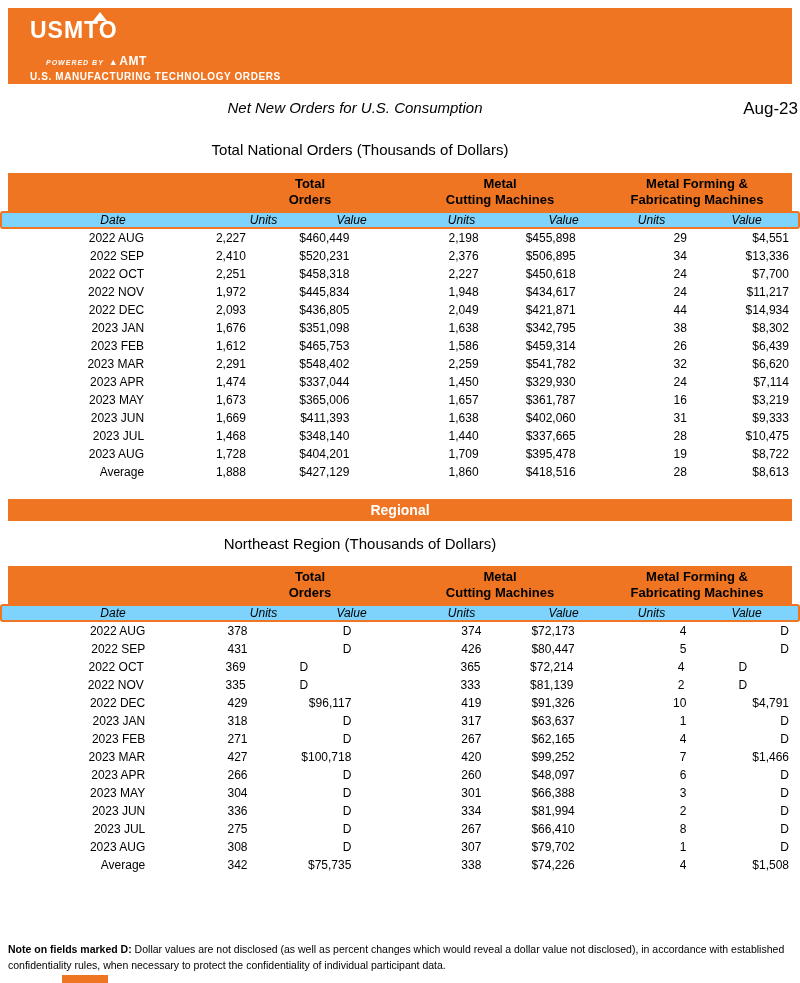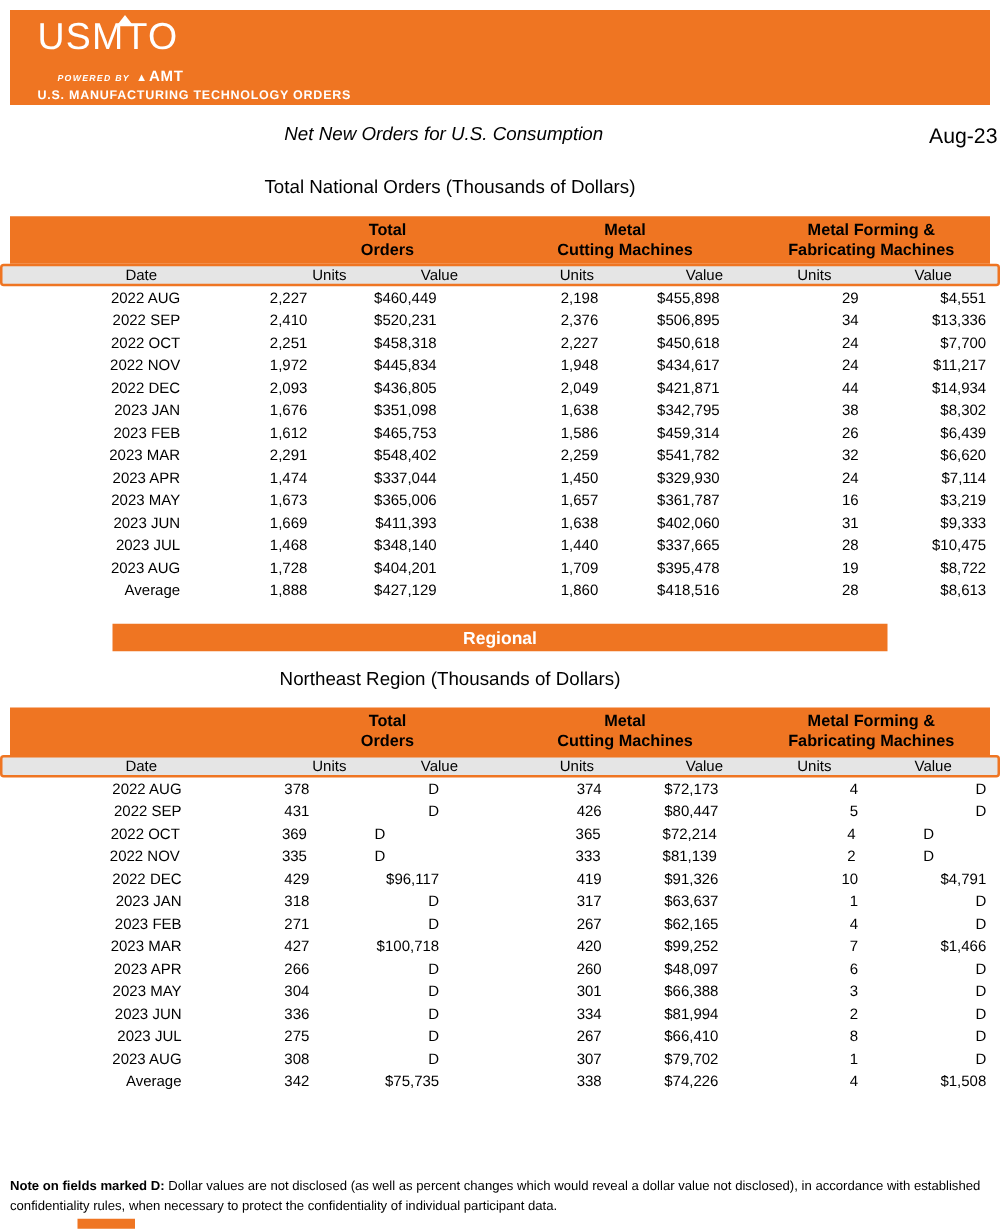--- a/index.html
+++ b/index.html
@@ -10,21 +10,21 @@
     font-family:"Liberation Sans", sans-serif; color:#000;
   }
   .page { position:absolute; inset:0; }
 
   
   .brand-band {
     position:absolute; left:8px; top:8px; right:8px; height:76px;
     background:var(--orange); color:#fff;
   }
   .logo-wrap { position:absolute; left:22px; top:7px; }
-  .logo-text { font-size:30px; font-weight:400; letter-spacing:1px; line-height:30px; }
+  .logo-text { font-size:23px; font-weight:700; letter-spacing:1px; line-height:30px; }
   .logo-arrow {
     position:absolute; left:63px; top:-3px; width:0; height:0;
     border-left:7px solid transparent; border-right:7px solid transparent;
     border-bottom:9px solid #ffffff;
   }
   .powered-row { position:absolute; left:38px; top:46px; display:flex; align-items:baseline; gap:5px; }
   .powered-label { font-size:7px; font-weight:700; font-style:italic; letter-spacing:1px; }
   .amt-mark { font-size:12px; font-weight:800; letter-spacing:0.5px; }
   .amt-tri { font-size:9px; margin-right:1px; }
   .tagline { position:absolute; left:22px; top:63px; font-size:10px; font-weight:700; letter-spacing:0.6px; }
@@ -46,39 +46,39 @@
   .grouphead {
     display:flex; background:var(--orange); color:#000000; height:38px;
     font-size:13px; font-weight:700; line-height:16px; padding-top:3px;
   }
   .grouphead .gspacer { width:214px; }
   .g1 { width:176px; text-align:center; }
   .g2 { width:204px; text-align:center; }
   .g3 { width:190px; text-align:center; }
   .shwrap {
     margin:0 -8px; border:2px solid var(--orange); border-radius:3px;
-    padding:0 6px; background:#e5e5e5; height:18px;
+    padding:0 6px; background:#7dd3fc; height:18px;font-style:italic;
   }
   .subhead { display:flex; font-size:12px; line-height:14px; }
   .subhead .cell { text-align:center; }
   .tbody .row { display:flex; height:18px;gap:44px; }
   .cell { font-size:12px; line-height:18px; white-space:nowrap; }
   .subhead .cell { line-height:14px; }
   .c0 { width:214px; text-align:right; padding-right:4px; }
   .c1 { width:86px;  text-align:right; padding-right:3px; }
   .c2 { width:90px;  text-align:right; padding-right:3px; }
   .c3 { width:130px; text-align:right; padding-right:3px; }
   .c4 { width:74px;  text-align:right; padding-right:3px; }
   .c5 { width:102px; text-align:right; padding-right:3px; }
   .c6 { width:88px;  text-align:right; padding-right:3px; }
   .dleft { text-align:left; padding-left:7px; }
 
   
   .regional-banner {
-    width:620px; margin:18px auto 0 auto; height:22px;
+    width:784px; margin:18px auto 0 auto; height:22px;
     background:var(--orange); color:#fff; text-align:center;
     font-size:14px; font-weight:700; line-height:22px;
   }
   .tbl2 { margin-top:12px; }
 
   
   .footnote {
     position:absolute; left:8px; right:10px; top:942px;
     font-size:10.5px; line-height:15.5px;
   }

